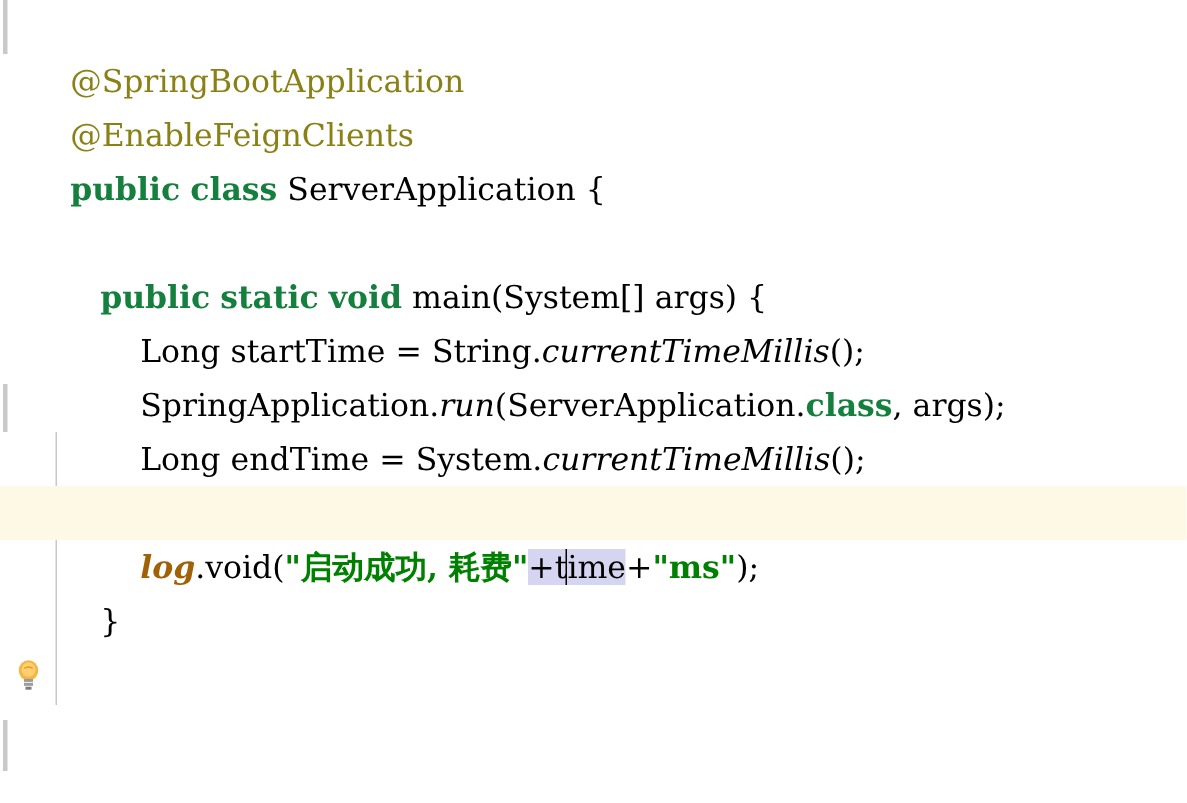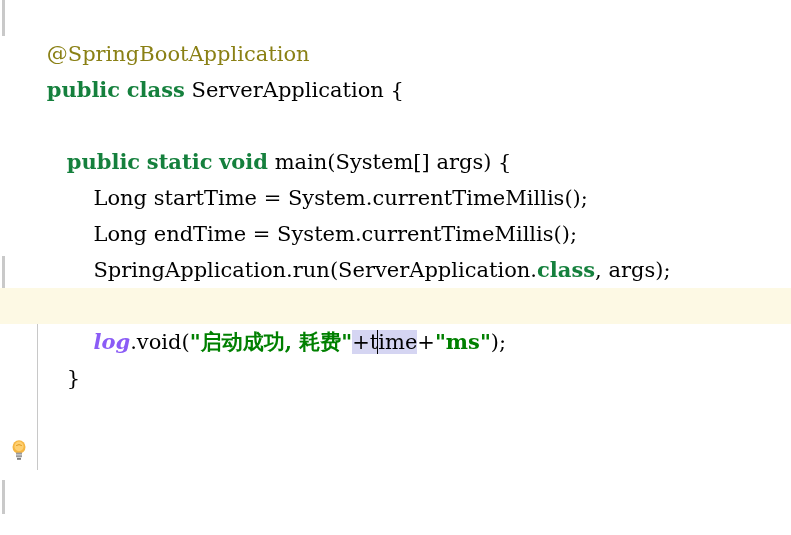--- a/index.html
+++ b/index.html
@@ -65,22 +65,22 @@
 
   .line.current {
     background: #fdf9e4;
   }
 
   
   .kw       { color: #15803d; font-weight: bold; }
   .ann      { color: #8a8015; }
   .str      { color: #008000; font-weight: bold; }
   .cmt      { color: #9a9a9a; font-style: italic; }
-  .static-m { color: #000000; margin-top: 20px; }
-  .field-s  { color: #8b5cf6; font-weight: bold; font-style: italic; }
+  .static-m { font-style: italic; color: #000000; margin-top: 20px; }
+  .field-s  { color: #a16207; font-weight: bold; font-style: italic; }
   .plain    { color: #000000; }
   .hl-pink  { background: #f8d9f8; }
   .hl-sel   { background: #d5d5f2; }
 
   .caret {
     display: inline-block;
     width: 0px;
     border-left: 2px solid #000000;
     height: 24px;
     vertical-align: -5px;
@@ -120,44 +120,47 @@
   </div>
 
   <div class="code-area">
 
     <div class="line">
       <span class="txt"> </span><span class="ann">@SpringBootApplication</span>
     </div>
 
 
 
+    <div class="line">
+      <span class="txt"> </span><span class="ann">@EnableFeignClients</span>
+    </div>
 
 
     <div class="line">
       <span class="txt"> </span><span class="kw">public</span><span class="plain"> </span><span class="kw">class</span><span class="plain"> ServerApplication {</span>
     </div>
 
     <div class="line">
       <span class="txt plain"></span>
     </div>
 
     <div class="line">
       <span class="txt plain">    </span><span class="kw">public</span><span class="plain"> </span><span class="kw">static</span><span class="plain"> </span><span class="kw">void</span><span class="plain"> main(System[] args) {</span>
     </div>
 
     <div class="line">
-      <span class="txt plain">        </span><span class="plain">Long startTime = System.</span><span class="static-m">currentTimeMillis</span><span class="plain">();</span>
+      <span class="txt plain">        </span><span class="plain">Long startTime = String.</span><span class="static-m">currentTimeMillis</span><span class="plain">();</span>
+    </div>
+
+    <div class="line">
+      <span class="txt plain">        </span><span class="plain">SpringApplication.</span><span class="static-m">run</span><span class="plain">(ServerApplication.</span><span class="kw">class</span><span class="plain">, args);</span>
     </div>
 
     <div class="line">
       <span class="txt plain">        </span><span class="plain">Long endTime = System.</span><span class="static-m">currentTimeMillis</span><span class="plain">();</span>
-    </div>
-
-    <div class="line">
-      <span class="txt plain">        </span><span class="plain">SpringApplication.</span><span class="static-m">run</span><span class="plain">(ServerApplication.</span><span class="kw">class</span><span class="plain">, args);</span>
     </div>
 
     <div class="line">
       <span class="txt plain">        </span><span class="plain">Long </span><span class="hl-pink">time</span><span class="plain"> = endTime-startTime;</span>
     </div>
 
     <div class="line current">
       <span class="txt plain">        </span><span class="field-s">log</span><span class="plain">.void(</span><span class="str">"启动成功, 耗费"</span><span class="hl-sel">+t</span><span class="caret"></span><span class="hl-sel">ime</span><span class="plain">+</span><span class="str">"ms"</span><span class="plain">);</span>
     </div>
 

